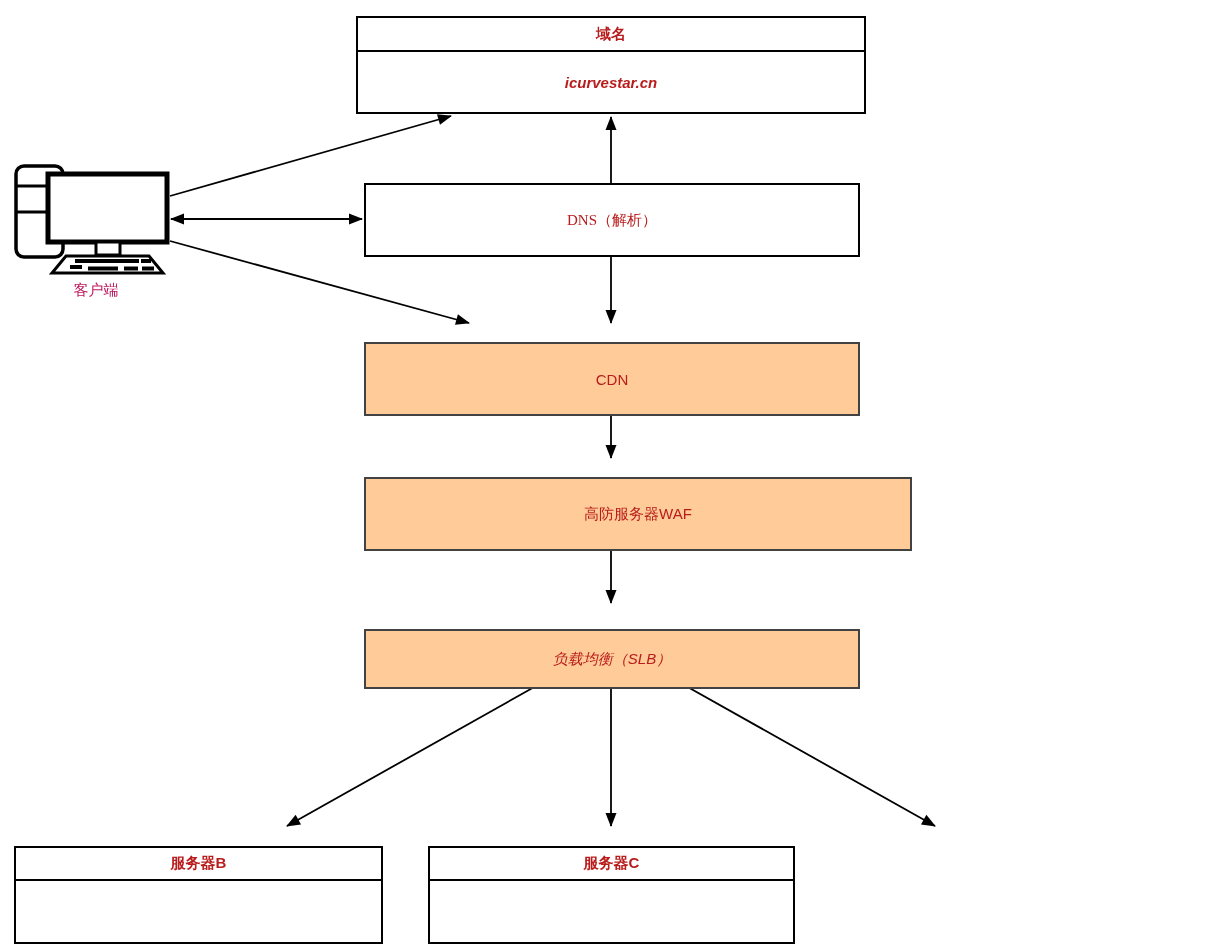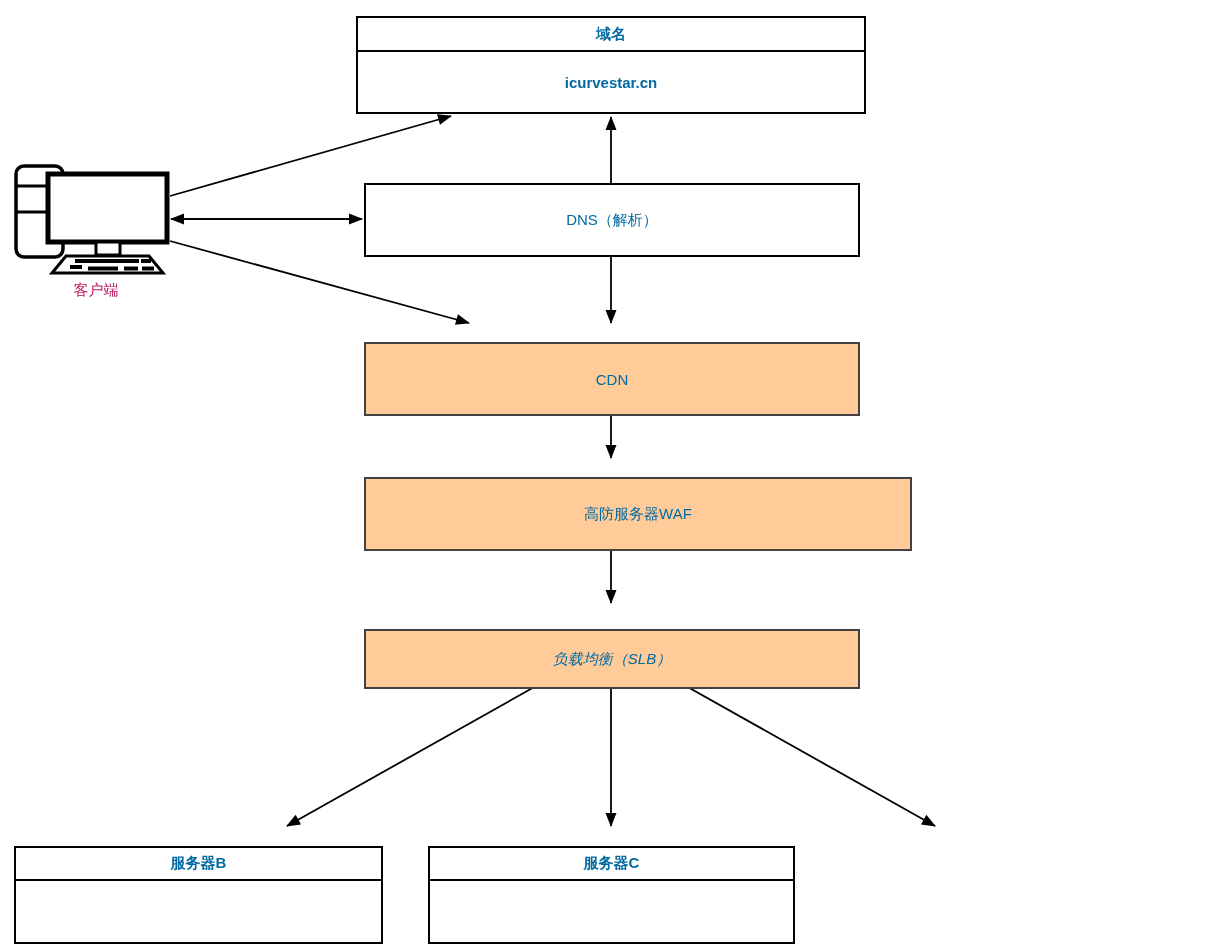--- a/index.html
+++ b/index.html
@@ -19,28 +19,29 @@
     position: absolute;
     left: 0; top: 0;
     width: 1223px; height: 945px;
     pointer-events: none;
   }
   .node {
     position: absolute;
     box-sizing: border-box;
     background: #ffffff;
     border: 2px solid #000000;
-    color: #0369a1;
+    color: #b91c1c;
     font-size: 15px;
   }
   .node.plain {
     display: flex;
     align-items: center;
     justify-content: center;
     text-align: center;
+    font-family: Liberation Serif, serif;
   }
   .node.highlight {
     border: 2px solid #424242;
     display: flex;
     align-items: center;
     justify-content: center;
     text-align: center;
     margin-top: 16px;
   }
   .node.titled { display: flex; flex-direction: column; }
@@ -52,20 +53,21 @@
     justify-content: center;
     font-weight: bold;
     text-align: center;
   }
   .node-body {
     flex: 1;
     display: flex;
     align-items: center;
     justify-content: center;
     text-align: center;
+    font-style: italic;
   }
   .bold { font-weight: bold; }
 
   
   .domain-box   { left: 356px; top: 16px;  width: 510px; height: 98px; }
   .domain-box .node-header { height: 34px; }
   .dns-box      { left: 364px; top: 183px; width: 496px; height: 74px; }
   .cdn-box      { left: 364px; top: 326px; width: 496px; height: 74px; }
   .waf-box      { left: 364px; top: 461px; width: 548px; height: 74px; }
   .slb-box      { left: 364px; top: 613px; width: 496px; height: 60px; font-style: italic; }

